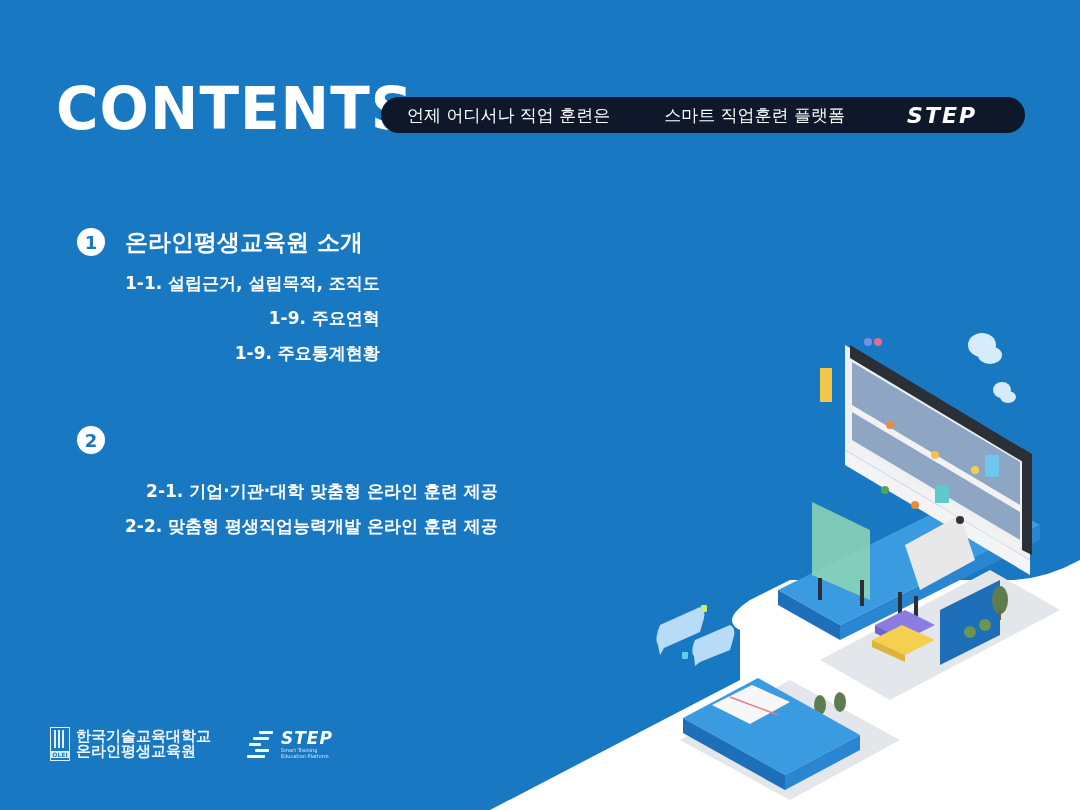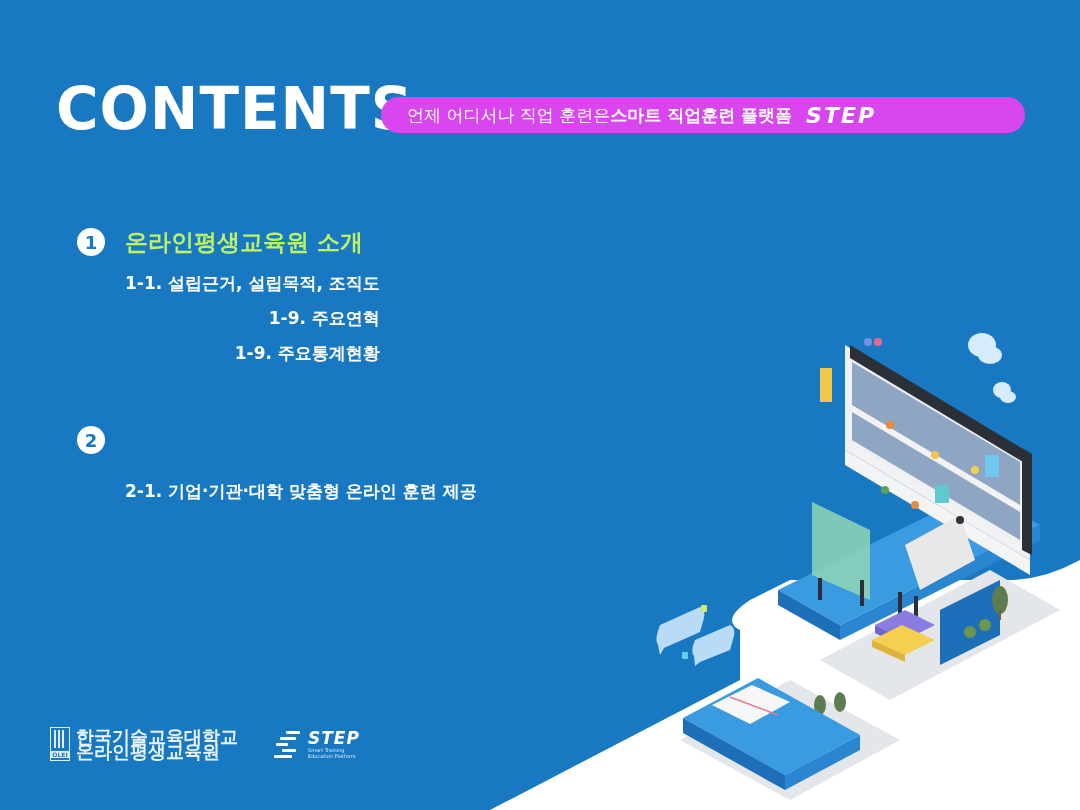--- a/index.html
+++ b/index.html
@@ -12,52 +12,52 @@
   .slide { position: absolute; inset: 0; }
   .bg-art { position: absolute; left: 0; top: 0; width: 1080px; height: 810px; }
   .title {
     position: absolute; left: 56px; top: 74px;
     font-family: "DejaVu Sans", sans-serif; font-weight: bold;
     font-size: 58px; letter-spacing: 1px; line-height: 70px;
     color: #ffffff;
   }
   .pill {
     position: absolute; left: 381px; top: 97px; width: 644px; height: 36px;
-    border-radius: 18px; background: #d946ef;
+    border-radius: 18px; background: #0f172a;
     display: flex; align-items: center; padding-left: 26px; box-sizing: border-box;
-    font-size: 17px; color: #ffffff; white-space: nowrap;
-  }
-  .pill .strong { font-weight: bold; margin-left: 0; }
+    font-size: 17px; color: #ffffff; white-space: nowrap; gap: 48px;
+  }
+  .pill .strong { font-weight: normal; margin-left: 6px; }
   .pill .brand {
     margin-left: 14px; font-weight: bold; font-style: italic;
     font-size: 22px; letter-spacing: 2px;
     font-family: "DejaVu Sans", sans-serif;
   }
   .section { position: absolute; left: 77px; }
   .section-head { display: flex; align-items: center; height: 32px; }
   .num-circle {
     width: 28px; height: 28px; border-radius: 50%; background: #ffffff;
     color: #1878c2; font-weight: bold; font-size: 18px;
     display: flex; align-items: center; justify-content: center;
     margin-right: 20px;
   }
-  .section-title { font-size: 23px; font-weight: bold; color: #bef264; }
+  .section-title { font-size: 23px; font-weight: bold; color: #ffffff; }
   .sub-list { margin: 0; padding: 0; list-style: none; margin-left: 48px; margin-top: 14px; text-align: right; }
   .sub-list li { font-size: 17px; font-weight: bold; height: 35px; line-height: 22px; color: #ffffff; }
   .footer { position: absolute; left: 50px; top: 727px; display: flex; align-items: center; }
   .uni-logo { display: flex; align-items: center; }
   .uni-mark {
     width: 20px; height: 34px; border: 1.5px solid #dfefff; box-sizing: border-box;
     display: flex; flex-direction: column; align-items: center; justify-content: space-between;
     padding: 2px 0;
   }
   .uni-mark .bars { width: 12px; height: 18px;
     background: repeating-linear-gradient(90deg, #dfefff 0 2px, transparent 2px 4px); }
   .uni-mark .tag { font-size: 6px; background: #dfefff; color: #1878c2; padding: 0 1px; font-weight: bold; }
-  .uni-text { margin-left: 6px; font-size: 18px; line-height: 15px; font-weight: bold; color: #eaf4ff; }
+  .uni-text { margin-left: 6px; font-size: 15px; line-height: 15px; font-weight: bold; color: #eaf4ff; }
   .step-logo { display: flex; align-items: center; margin-left: 34px; }
   .step-lines { width: 30px; height: 30px; position: relative; }
   .step-lines span { position: absolute; height: 3px; background: #ffffff; border-radius: 1px; }
   .step-text { margin-left: 6px; display: flex; flex-direction: column; }
   .step-word { font-size: 17px; font-weight: bold; font-style: italic; letter-spacing: 1px; line-height: 18px; }
   .step-sub { font-size: 5px; line-height: 6px; color: #d6ebff; }
 </style>
 </head>
 <body>
 
@@ -172,20 +172,21 @@
       <li>1-9. 주요통계현황</li>
     </ul>
   </div>
 
   <div class="section" style="top:424px;">
     <div class="section-head">
       <div class="num-circle">2</div>
     </div>
     <ul class="sub-list" style="margin-top:24px;">
       <li>2-1. 기업·기관·대학 맞춤형 온라인 훈련 제공</li>
+      <li>2-2. 맞춤형 평생직업능력개발 온라인 훈련 제공</li>
     </ul>
   </div>
 
   <div class="footer">
     <div class="uni-logo">
       <div class="uni-mark">
         <div class="bars"></div>
         <div class="tag">OLEI</div>
       </div>
       <div class="uni-text">

